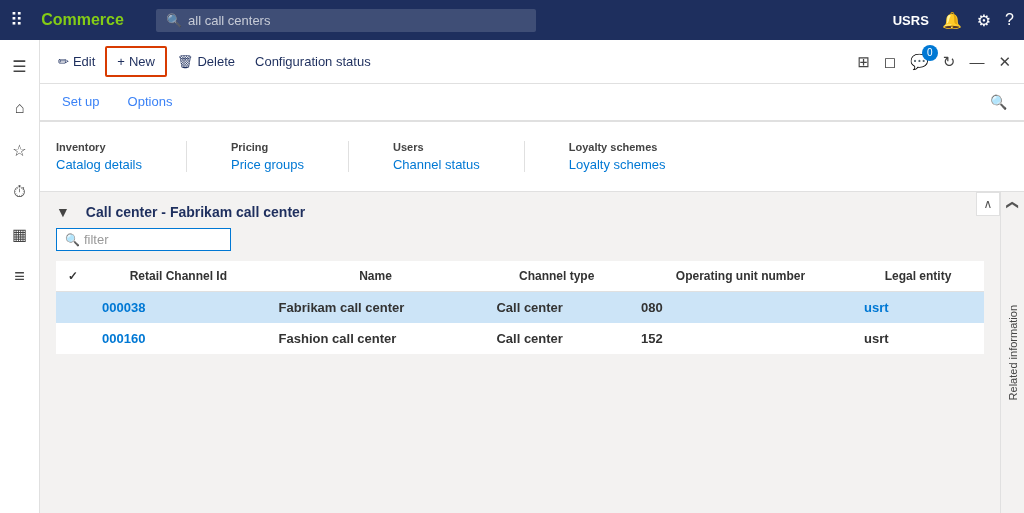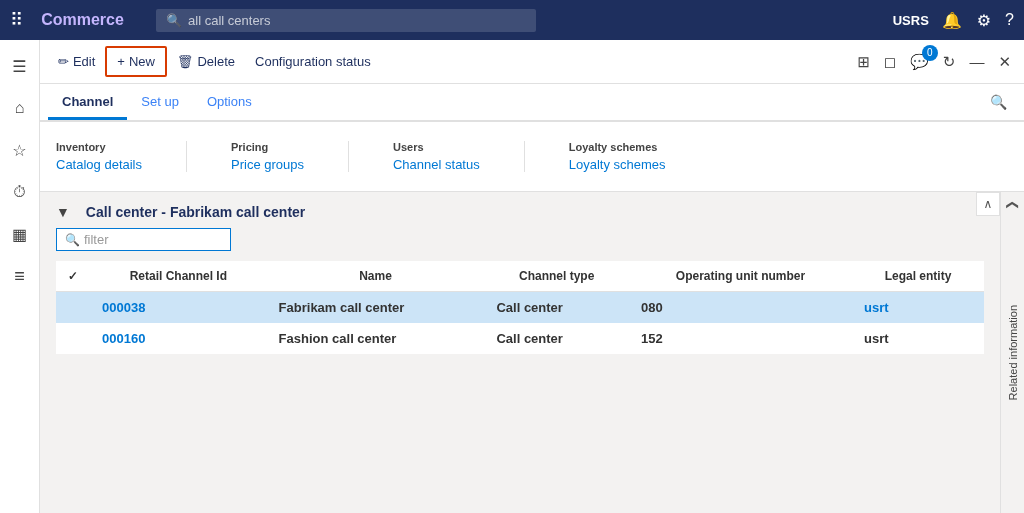--- a/index.html
+++ b/index.html
@@ -4,21 +4,21 @@
   <style>
     * { box-sizing: border-box; margin: 0; padding: 0; font-family: 'Segoe UI', Arial, sans-serif; }
     body { width: 1024px; height: 513px; overflow: hidden; background: #f3f2f1; }
 
     
     .top-nav {
       display: flex; align-items: center;
       background: #1e2f5e; color: white;
       height: 40px; padding: 0 10px; gap: 12px;
     }
-    .top-nav-logo { font-size: 16px; font-weight: 600; color: #c4b5fd; margin-left: 6px; text-align: center; }
+    .top-nav-logo { font-size: 16px; font-weight: 600; color: #84cc16; margin-left: 6px; text-align: center; }
     .top-nav-search {
       flex: 1; max-width: 380px; margin-left: 20px;
       background: rgba(255,255,255,0.15); border: none;
       border-radius: 2px; color: white; padding: 4px 10px;
       font-size: 13px; display: flex; align-items: center; gap: 6px;
     }
     .top-nav-search input {
       background: transparent; border: none; color: white; font-size: 13px; outline: none; width: 100%;
     }
     .top-nav-search input::placeholder { color: rgba(255,255,255,0.7); }
@@ -224,23 +224,20 @@
           <span class="top-right-icon">💬</span>
           <span class="badge">0</span>
         </div>
         <span class="top-right-icon">↻</span>
         <span class="top-right-icon">—</span>
         <span class="top-right-icon">✕</span>
       </div>
     </div>
 
     <div class="tab-bar">
-      <div class="tab active">
-        <span>Channel</span>
-      </div>
       <div class="tab">
         <span>Set up</span>
       </div>
       <div class="tab">
         <span>Options</span>
       </div>
       <span class="tab-search-icon">🔍</span>
     </div>
 
     <div class="ribbon">

